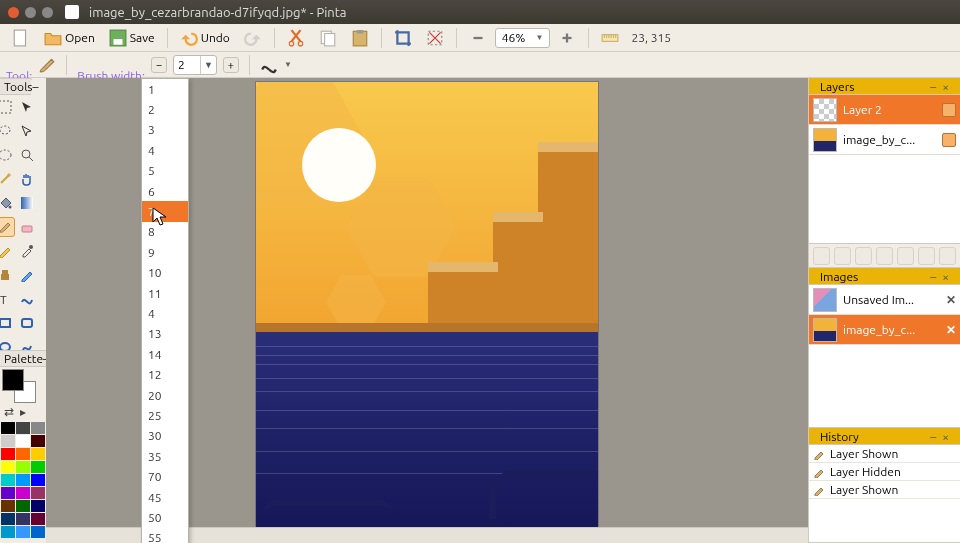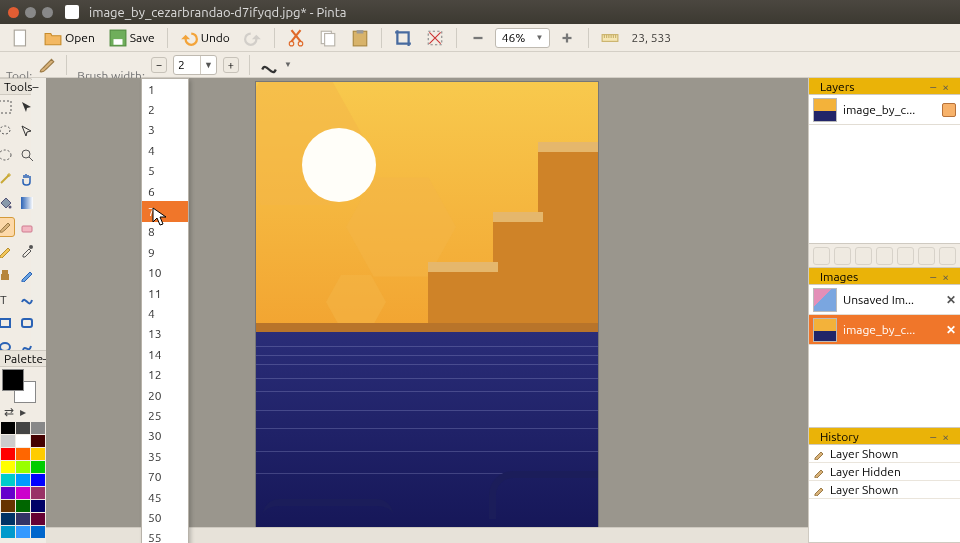--- a/index.html
+++ b/index.html
@@ -14,21 +14,21 @@
 
 
 .toolbar { height:28px; background:#f1ece4; border-bottom:1px solid #d4cfc6; display:flex; align-items:center; padding:0 6px; gap:2px;}
 .tbtn { height:22px; display:flex; align-items:center; gap:3px; padding:0 5px; border:1px solid transparent; border-radius:3px;}
 .ticon{width:18px;height:18px;display:inline-block;}
 .sep{width:1px;height:20px;background:#d0ccc3;margin:0 4px;}
 .zoom-box{border:1px solid #bfbab1;background:#fff;padding:1px 6px;height:20px;display:flex;align-items:center;gap:10px;border-radius:3px;}
 
 
 .tooloptbar { height:26px; background:#f1ece4; border-bottom:1px solid #d4cfc6; display:flex; align-items:center; padding:0 6px; gap:6px;}
-.lbl{color:#737373;margin-top:22px;}
+.lbl{color:#8b5cf6;margin-top:22px;}
 .minibtn{width:16px;height:16px;border:1px solid #c7c2b9;border-radius:3px;display:flex;align-items:center;justify-content:center;background:#efeae1;font-size:11px;}
 .spin{display:flex;align-items:center;border:1px solid #bfbab1;background:#fff;height:20px;border-radius:3px;}
 .spin .val{width:26px;text-align:left;padding:0 4px;}
 .spin .arr{width:16px;border-left:1px solid #cfcac1;height:100%;display:flex;align-items:center;justify-content:center;font-size:9px;color:#555;}
 
 
 .tools-panel{position:absolute;left:0;top:78px;width:31px;}
 .panel-hdr{background:#e9e4db;border:1px solid #cfcac1;border-left:none;border-right:none;height:17px;display:flex;align-items:center;padding:0 4px;font-size:11px;justify-content:space-between;}
 .tools-grid{background:#f1ece4;padding:2px;display:grid;grid-template-columns:20px 20px;gap:4px 2px;justify-content:center;}
 .tool{width:20px;height:20px;border:1px solid transparent;border-radius:3px;display:flex;align-items:center;justify-content:center;}
@@ -177,21 +177,21 @@
           <rect x="4" y="7" width="8" height="2" fill="#777"></rect>
         </svg></span>
     </div>
   <span class="sep"></span>
   <div class="tbtn">
       <span class="ticon"><svg viewBox="0 0 16 16">
           <rect x="1" y="5" width="14" height="6" fill="#f5e6b3" stroke="#c9b26a"></rect>
           <path d="M3 5v3M5 5v3M7 5v3M9 5v3M11 5v3M13 5v3" stroke="#c9b26a"></path>
         </svg></span>
     </div>
-  <span style="margin-left:4px;color:#3b3936">23, 533</span>
+  <span style="margin-left:4px;color:#3b3936">23, 315</span>
 </div>
 
 <div class="tooloptbar">
   <span class="lbl">Tool:</span>
   <span class="ticon"><svg viewBox="0 0 16 16">
         <path d="M2 14c0-3 3-3 4-5l6-6 2 2-6 6c-2 1-2 4-6 3z" fill="#d9b27a" stroke="#9a7a46"></path>
       </svg></span>
   <span class="sep"></span>
   <span class="lbl">Brush width:</span>
   <span class="minibtn">−</span>
@@ -445,20 +445,25 @@
 
   <div class="panel" style="height:190px">
     <div class="rp-hdr">
         <span>Layers</span>
         <span class="ctl">
           <span>–</span>
           <span>×</span>
         </span>
       </div>
     <div class="flex-body" id="layers-body">
+        <div class="layer-row sel">
+          <div class="thumb checker"></div>
+  <div class="lname">Layer 2</div>
+  <div class="chk"></div>
+        </div>
         <div class="layer-row">
           <div class="thumb " style="background:linear-gradient(#f3b23a 55%,#222568 55%)"></div>
   <div class="lname">image_by_c...</div>
   <div class="chk"></div>
         </div>
       </div>
     <div class="btn-row">
       <span class="b"></span>
       <span class="b"></span>
       <span class="b"></span>

